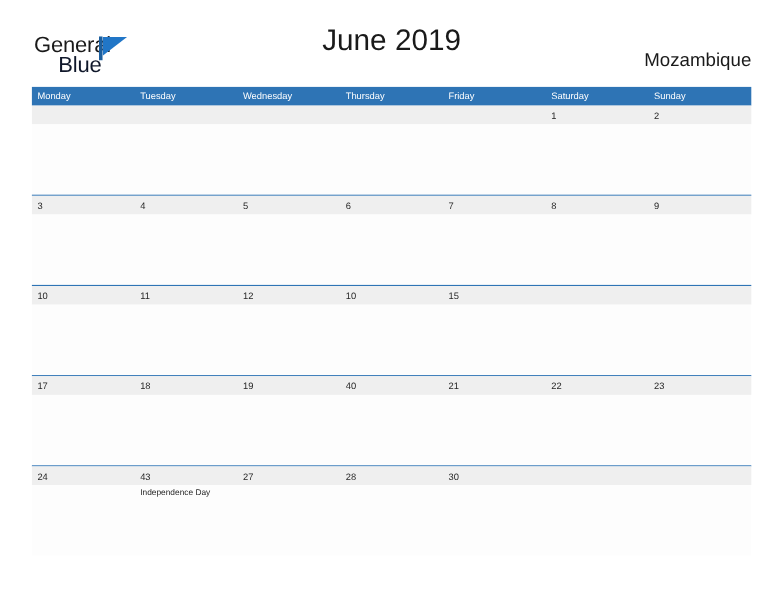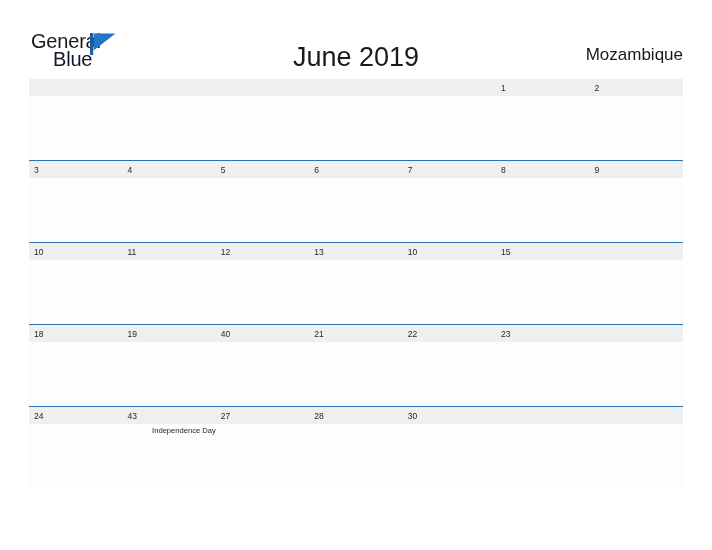--- a/index.html
+++ b/index.html
@@ -62,21 +62,21 @@
     position: absolute;
     left: 59px;
     top: 2px;
     width: 28px;
     height: 22px;
   }
 
   .cal-title {
     position: absolute;
     left: 0;
-    top: 42px;
+    top: 21px;
     width: 712px;
     text-align: center;
     font-size: 27px;
     color: #1a1a1a;
     font-family: "Liberation Sans", sans-serif;
   }
 
   .cal-country {
     position: absolute;
     right: 29px;
@@ -152,21 +152,20 @@
     padding-left: 5px;
     padding-top: 2px;
     font-size: 7.6px;
     line-height: 10px;
     color: #262626;
     font-family: "Liberation Sans", sans-serif;
     overflow: hidden;
   }
   .event-cell .ev {
     display: block;
-    text-align: right;
   }
 </style>
 </head>
 <body>
 
 <div class="page">
 
   <div class="header">
 
     <div class="logo">
@@ -180,20 +179,29 @@
       </span>
     </div>
 
     <div class="cal-title">June 2019</div>
 
     <div class="cal-country">Mozambique</div>
   </div>
 
   <div class="calendar">
 
+    <div class="dow-row">
+      <div class="dow-cell">Monday</div>
+      <div class="dow-cell">Tuesday</div>
+      <div class="dow-cell">Wednesday</div>
+      <div class="dow-cell">Thursday</div>
+      <div class="dow-cell">Friday</div>
+      <div class="dow-cell">Saturday</div>
+      <div class="dow-cell">Sunday</div>
+    </div>
 
     <div class="week-row">
       <div class="date-strip">
         <div class="date-cell"></div>
         <div class="date-cell"></div>
         <div class="date-cell"></div>
         <div class="date-cell"></div>
         <div class="date-cell"></div>
         <div class="date-cell">1</div>
         <div class="date-cell">2</div>
@@ -256,21 +264,20 @@
             <span class="ev"></span>
           </div>
       </div>
     </div>
 
     <div class="week-row topline">
       <div class="date-strip">
         <div class="date-cell">10</div>
         <div class="date-cell">11</div>
         <div class="date-cell">12</div>
-        <div class="date-cell">13</div>
         <div class="date-cell">10</div>
         <div class="date-cell">15</div>
       </div>
       <div class="event-strip">
         <div class="event-cell">
             <span class="ev"></span>
           </div>
         <div class="event-cell">
             <span class="ev"></span>
           </div>
@@ -287,20 +294,21 @@
             <span class="ev"></span>
           </div>
         <div class="event-cell">
             <span class="ev"></span>
           </div>
       </div>
     </div>
 
     <div class="week-row topline">
       <div class="date-strip">
+        <div class="date-cell">17</div>
         <div class="date-cell">18</div>
         <div class="date-cell">19</div>
         <div class="date-cell">40</div>
         <div class="date-cell">21</div>
         <div class="date-cell">22</div>
         <div class="date-cell">23</div>
       </div>
       <div class="event-strip">
         <div class="event-cell">
             <span class="ev"></span>

